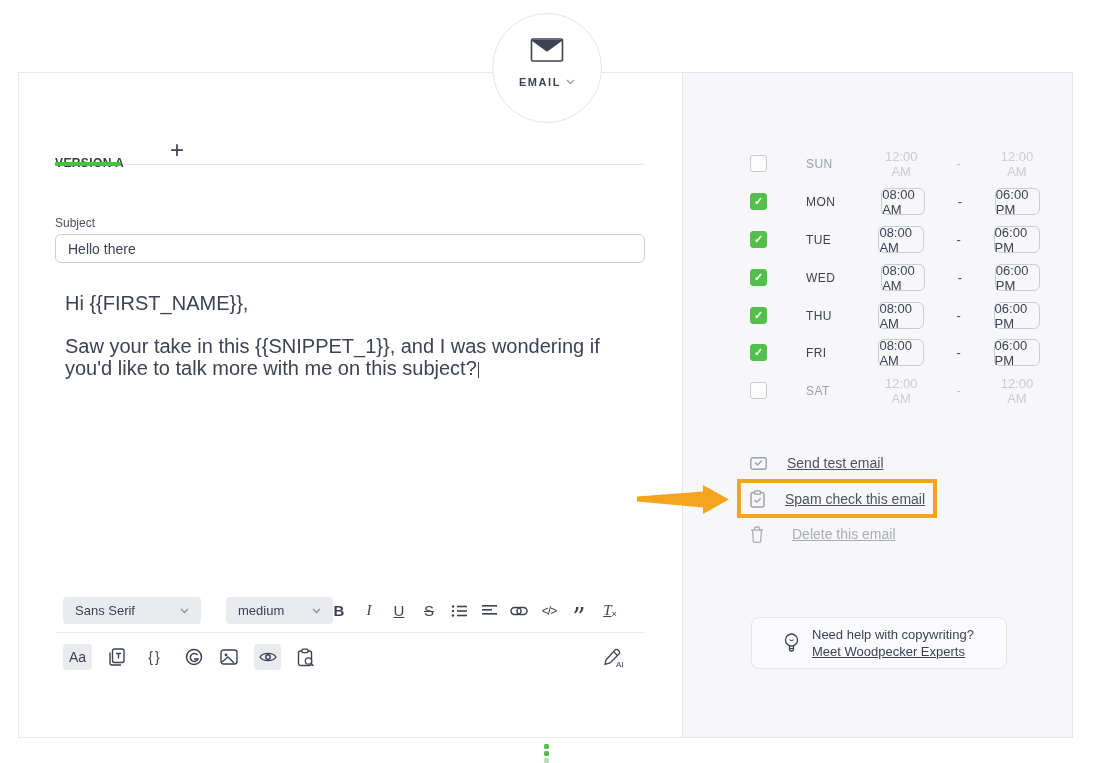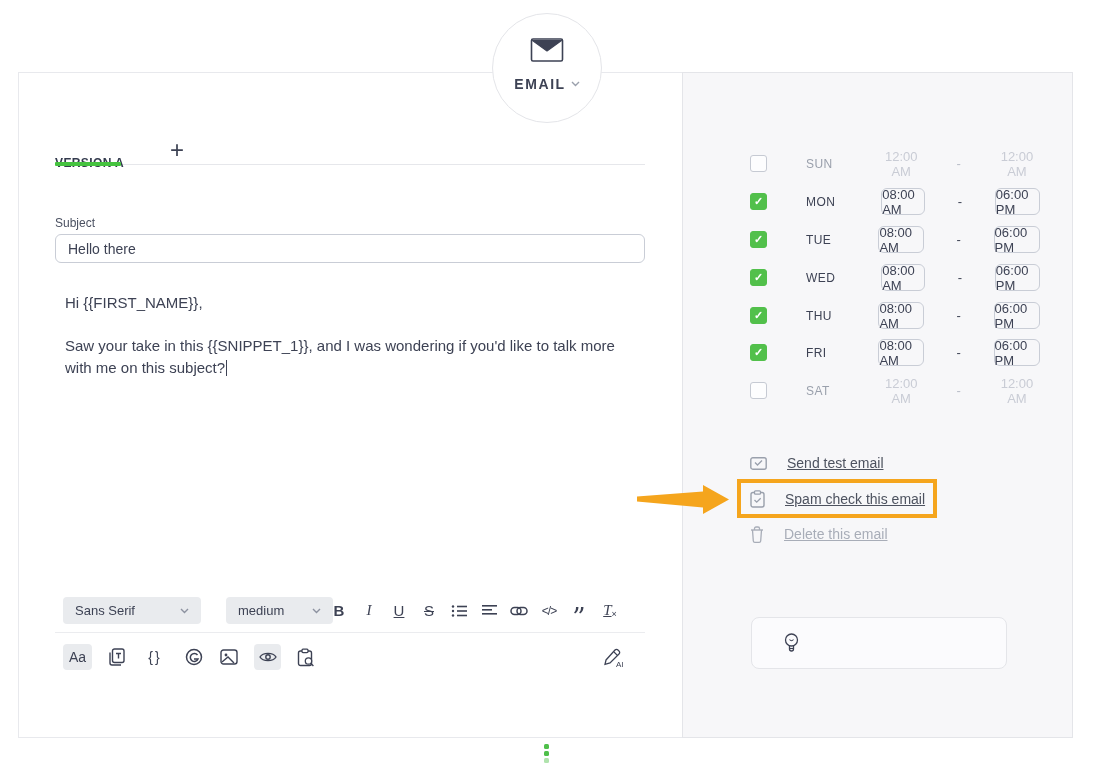--- a/index.html
+++ b/index.html
@@ -25,42 +25,42 @@
   }
 
   
   .step-circle {
     left:492px; top:13px; width:110px; height:110px;
     border-radius:50%; background:#ffffff; border:1px solid #e4e5e9;
   }
   .step-icon-wrap { left:530px; top:37px; width:34px; height:26px; }
   .step-label {
     left:492px; top:76px; width:110px; text-align:center;
-    font-size:14px; letter-spacing:1.6px; font-weight:bold; color:#3d4254;
+    font-size:11px; letter-spacing:1.6px; font-weight:bold; color:#3d4254;
     display:flex; align-items:center; justify-content:center; gap:5px;
   }
 
   
   .tab-row { left:55px; top:138px; width:590px; height:27px; border-bottom:1px solid #e6e7eb; }
   .tab-label { left:55px; top:144px; font-size:12px; font-weight:bold; letter-spacing:0.4px; color:#333a4d; cursor:pointer;margin-top:12px; }
   .tab-underline { left:55px; top:162px; width:66px; height:4px; background:#45c33f; border-radius:1px; }
   .add-version { left:165px; top:139px; width:24px; height:24px; font-size:24px; font-weight:200;
     color:#3d4254; text-align:center; line-height:22px; cursor:pointer; }
 
   
   .subject-label { left:55px; top:216px; font-size:12px; color:#4a5061; }
   .subject-input {
     left:55px; top:234px; width:590px; height:29px;
     border:1px solid #c9cdd6; border-radius:6px; background:#fff;
     font-size:14px; color:#3d4254; padding:0 12px;
     font-family:"Liberation Sans", sans-serif; outline:none;
   }
 
   
-  .body-area { left:65px; top:292px; width:575px; font-size:15px; line-height:22px; color:#3d4254; cursor:text; }
+  .body-area { left:65px; top:292px; width:575px; font-size:20px; line-height:22px; color:#3d4254; cursor:text; }
   .body-area p { margin:0 0 21px 0; }
   .caret { display:inline-block; width:1px; height:16px; background:#3d4254; vertical-align:-3px; margin-left:1px; }
 
   
   .dd {
     height:27px; background:#e9ebee; border-radius:4px;
     display:flex; align-items:center; justify-content:space-between;
     padding:0 12px; font-size:13px; color:#3d4254; cursor:pointer;
   }
   .dd-font { left:63px; top:597px; width:138px; }
@@ -88,21 +88,21 @@
   .time-box.end { width:76px; margin-left:0; }
   .time-dash { width:20px; text-align:center; font-size:13px; color:#3d4254; }
   .time-plain { width:74px; margin-left:17px; text-align:center; font-size:13px; color:#c9ccd5; }
   .time-plain.end { width:76px; margin-left:0; }
   .time-dash.off { color:#b9bdc7; }
 
   
   .action-row { left:750px; height:26px; display:flex; align-items:center; gap:20px; }
   .action-row .lbl { font-size:14px; text-decoration:underline; cursor:pointer; }
   .action-row.normal .lbl { color:#4d525f; }
-  .action-row.disabled .lbl { color:#a8adb8; }
+  .action-row.disabled .lbl { color:#a8adb8;margin-left:8px; }
   .action-row svg { flex:none; }
 
   
   .spam-outline { left:737px; top:479px; width:200px; height:39px; border:4px solid #f5a51d; z-index:5; pointer-events:none; }
   .anno-arrow { left:628px; top:480px; z-index:5; pointer-events:none; }
 
   
   .help-box {
     left:751px; top:617px; width:256px; height:52px;
     background:#fbfbfd; border:1px solid #e4e5e9; border-radius:8px;
@@ -339,17 +339,21 @@
   <polygon points="9,16.5 75,11.5 75,5 101,19.5 75,34 75,27.5 9,21.5" fill="#f5a51d"></polygon>
 </svg>
 
 <div class="abs help-box">
   <svg width="15" height="21" viewBox="0 0 15 21">
     <circle cx="7.5" cy="7" r="6" fill="none" stroke="#3d4254" stroke-width="1.3"></circle>
     <path d="M5.5 6.5 q2 2.5 4 0" fill="none" stroke="#3d4254" stroke-width="1.1"></path>
     <path d="M5.5 13 v3 a2 2 0 0 0 4 0 v-3" fill="none" stroke="#3d4254" stroke-width="1.3"></path>
     <path d="M5.5 15.5 h4" stroke="#3d4254" stroke-width="1.1"></path>
   </svg>
+  <div class="help-text">
+    <div>Need help with copywriting?</div>
+    <div class="link">Meet Woodpecker Experts</div>
+  </div>
 </div>
 
 <div class="abs dot" style="top:744px;"></div>
 <div class="abs dot" style="top:751px;"></div>
 <div class="abs dot" style="top:758px; opacity:0.45;"></div>
 
 </body></html>

